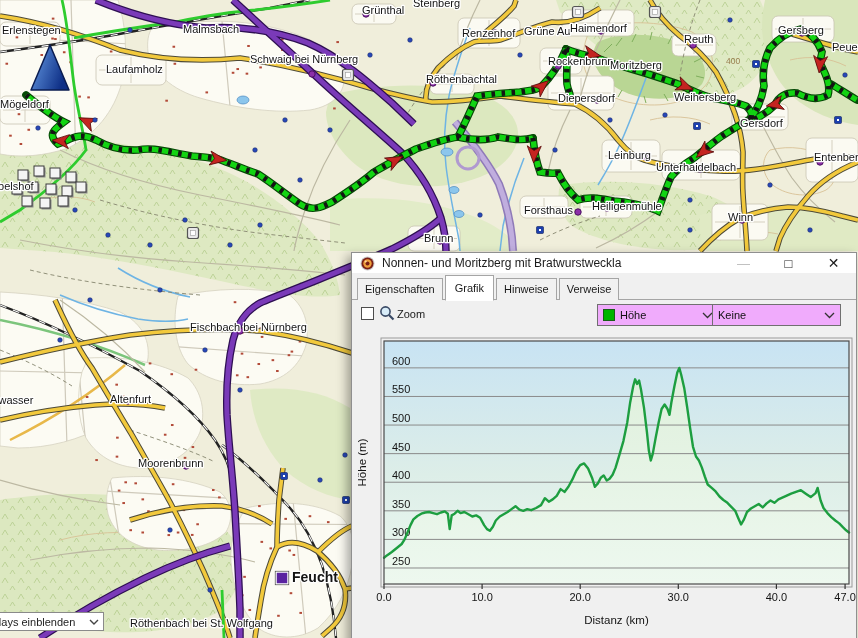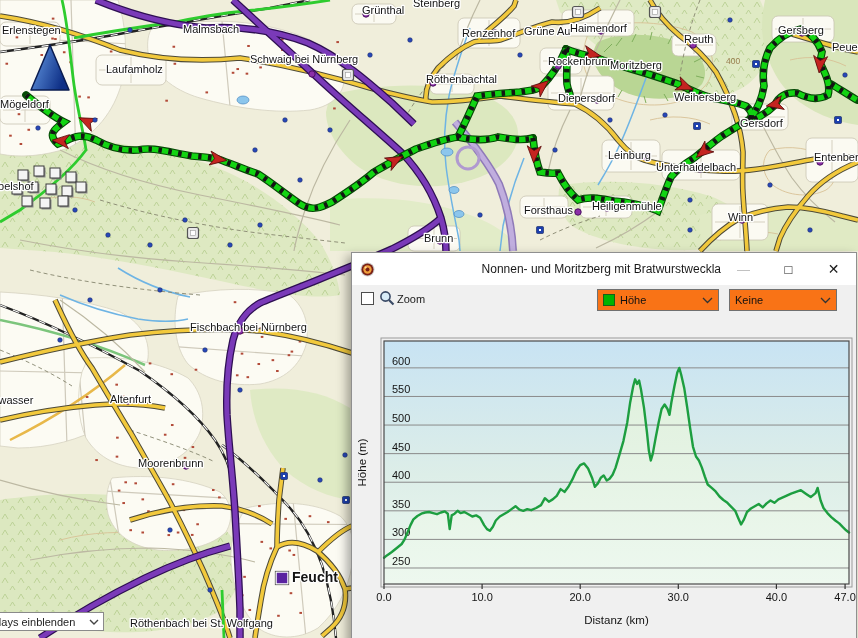--- a/index.html
+++ b/index.html
@@ -5,41 +5,41 @@
   html,body{margin:0;padding:0;background:#e8e8e8;}
   body{width:858px;height:638px;overflow:hidden;position:relative;
        font-family:"Liberation Sans",sans-serif;}
   #stage{position:absolute;left:0;top:0;width:858px;height:638px;overflow:hidden;background:#f0eedb;}
   #map-svg{position:absolute;left:0;top:0;display:block;}
 
   
   .dialog{position:absolute;left:351px;top:252px;width:506px;height:400px;
           background:#f0f0f0;border:1px solid #8f8f8f;box-sizing:border-box;
           box-shadow:-4px 4px 10px rgba(0,0,0,.35);}
-  .titlebar{height:32px;background:#ffffff;display:flex;align-items:center;text-align:right;}
+  .titlebar{height:20px;background:#ffffff;display:flex;align-items:center;}
   .title-icon{width:15px;height:15px;margin:0 7px 0 8px;flex:0 0 auto;}
   .title-text{font-size:12px;color:#1a1a1a;flex:1;white-space:nowrap;overflow:hidden;}
   .winbtns{display:flex;height:100%;}
   .winbtn{width:45px;height:100%;display:flex;align-items:center;justify-content:center;
           font-size:13px;color:#1a1a1a;}
   .winbtn.min{color:#b9b9b9;}
   .winbtn.close{font-size:14px;}
   .tabstrip{position:relative;display:flex;align-items:flex-end;height:27px;padding-left:5px;background:#f0f0f0;}
   .tabstrip::after{content:"";position:absolute;left:0;right:0;bottom:0;height:1px;background:#a5a5a5;}
   .tab{position:relative;font-size:11px;color:#1a1a1a;background:#f1f1f1;
        border:1px solid #a5a5a5;border-bottom:none;padding:4px 7px 5px;margin-right:2px;z-index:1;}
   .tab.active{background:#fff;z-index:3;padding:6px 9px 6px;margin-bottom:-1px;border-bottom:1px solid #fff;}
   .toolbar{position:relative;height:30px;}
   .zoom-check{position:absolute;left:9px;top:7px;width:13px;height:13px;background:#fff;border:1px solid #4d4d4d;box-sizing:border-box;}
   .mag{position:absolute;left:27px;top:5px;}
   .zoom-label{position:absolute;left:45px;top:8px;font-size:11px;color:#1a1a1a;text-align:right;}
-  .combo{position:absolute;top:4px;height:22px;background:#f97316;border:1px solid #707070;
+  .combo{position:absolute;top:4px;height:22px;background:#f0abfc;border:1px solid #707070;
          display:flex;align-items:center;font-size:11px;color:#111;box-sizing:border-box;padding:5px 5px;gap:5px;}
   #combo-hoehe{left:245px;width:122px;}
-  #combo-keine{left:377px;width:108px;}
+  #combo-keine{left:360px;width:129px;}
   .swatch{width:10px;height:10px;border:1px solid #186018;flex:0 0 auto;}
   .chev{margin-left:auto;flex:0 0 auto;}
   #chart-wrap{position:absolute;left:0;top:84px;width:506px;height:316px;}
 
   
   .overlay-select{position:absolute;left:-30px;top:612px;width:134px;height:19px;background:#fff;
                   border:1px solid #8a8a8a;box-sizing:border-box;display:flex;align-items:center;
                   font-size:11px;color:#222;padding:0 4px;}
   .overlay-select .chev{margin-left:auto;}
 </style>
@@ -650,20 +650,26 @@
         <circle cx="5.7" cy="5.5" r="1" fill="#ffd9a0"></circle>
       </svg>
       <span class="title-text">Nonnen- und Moritzberg mit Bratwurstweckla</span>
       <div class="winbtns">
         <span class="winbtn min">—</span>
         <span class="winbtn">□</span>
         <span class="winbtn close">✕</span>
       </div>
     </div>
 
+    <div class="tabstrip">
+      <span class="tab">Eigenschaften</span>
+      <span class="tab active">Grafik</span>
+      <span class="tab">Hinweise</span>
+      <span class="tab">Verweise</span>
+    </div>
 
     <div class="toolbar">
       <span class="zoom-check"></span>
       <svg class="mag" width="16" height="16">
         <circle cx="6.5" cy="6.5" r="4.6" fill="#d8ecf8" stroke="#3a4a66" stroke-width="1.6"></circle>
         <line x1="10" y1="10" x2="14.5" y2="14.5" stroke="#3a4a66" stroke-width="2.2"></line>
       </svg>
       <span class="zoom-label">Zoom</span>
 
       <div class="combo" id="combo-hoehe">

